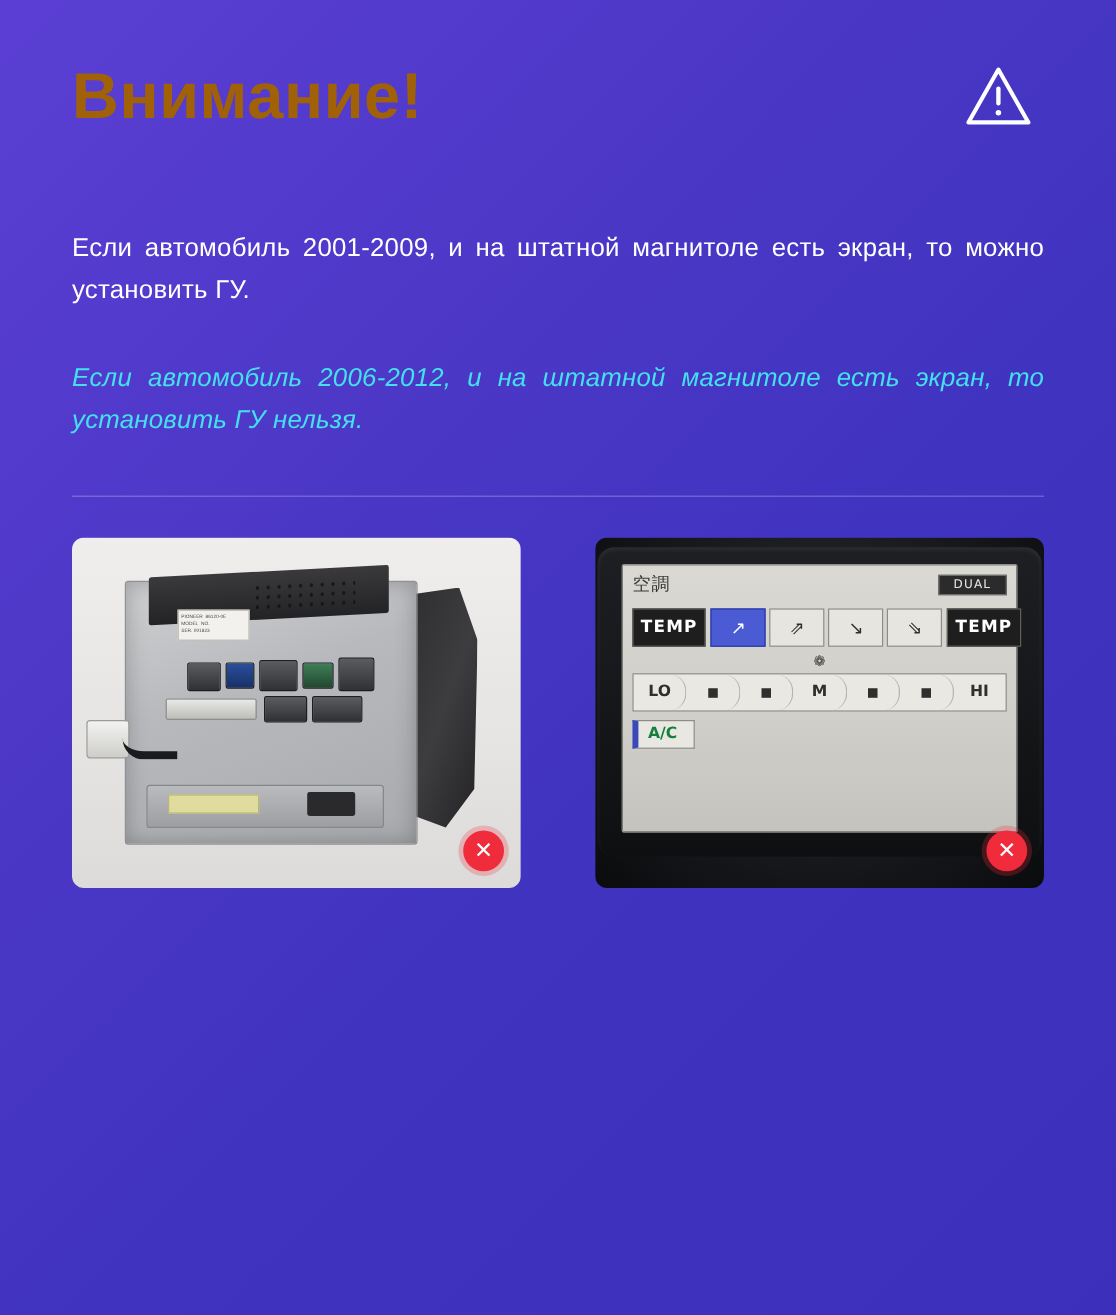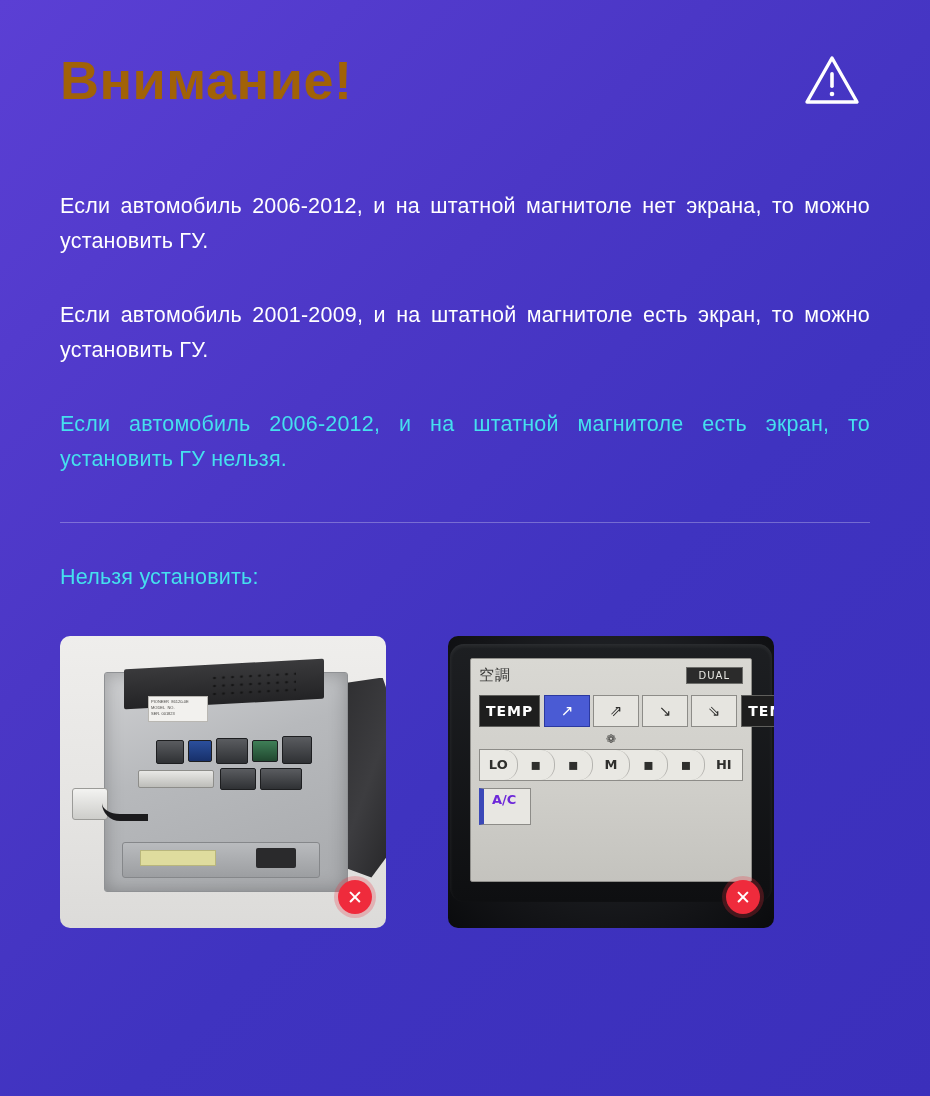--- a/index.html
+++ b/index.html
@@ -49,21 +49,21 @@
     margin-top: 80px;
   }
   .para {
     color: #ffffff;
     font-size: 21.5px;
     line-height: 1.65;
     text-align: justify;
     margin: 0 0 38px 0;
     letter-spacing: 0.2px;
   }
-  .para:last-child { margin-bottom: 0; }
+  .para:last-child { margin-bottom: 0; font-style: italic; }
   .para.accent {
     color: #45e0ee;
   }
 
   .divider {
     margin-top: 44px;
     height: 1px;
     background: rgba(255,255,255,0.28);
     width: 100%;
   }
@@ -76,26 +76,25 @@
   }
 
   
   .images {
     margin-top: 34px;
     display: flex;
     gap: 62px;
   }
   .photo {
     position: relative;
-    width: 326px;
+    width: 374px;
     height: 292px;
     border-radius: 10px;
     overflow: hidden;
     flex: none;
-    margin-top: 12px;
   }
   .badge-x {
     position: absolute;
     right: 14px;
     bottom: 14px;
     width: 34px;
     height: 34px;
     border-radius: 50%;
     background: #ef2b3c;
     color: #fff;
@@ -344,50 +343,48 @@
   .cp .row-bottom {
     margin-top: 7px;
     display: flex;
     align-items: center;
   }
   .cp .ac {
     background: #e8e7e2;
     border: 1px solid #8d8c88;
     border-left: 5px solid #3b49b8;
     font-size: 13px;
-    color: #6d28d9;
-    padding: 3px 14px 17px 8px;
+    color: #15803d;
+    padding: 3px 14px 4px 8px;
     font-weight: bold;
   }
 </style>
 </head>
 <body>
 
 <div class="page">
 
   <div class="header">
     <h1 class="title">Внимание!</h1>
     <span class="warn-icon">
       <svg viewBox="0 0 56 56" width="56" height="56" aria-hidden="true">
         <path d="M28 6 L53 50 L3 50 Z" fill="none" stroke="#ffffff" stroke-width="3.4" stroke-linejoin="round"></path>
         <rect x="26.2" y="20" width="3.6" height="16" rx="1.8" fill="#ffffff"></rect>
         <circle cx="28" cy="42" r="2.3" fill="#ffffff"></circle>
       </svg>
     </span>
   </div>
 
   <div class="body-block">
-    <p class="para">Если автомобиль 2006-2012, и на штатной магнитоле нет экрана, то можно установить ГУ.</p>
     <p class="para">Если автомобиль 2001-2009, и на штатной магнитоле есть экран, то можно установить ГУ.</p>
     <p class="para accent">Если автомобиль 2006-2012, и на штатной магнитоле есть экран, то установить ГУ нельзя.</p>
   </div>
 
   <div class="divider"></div>
 
-  <div class="subhead">Нельзя установить:</div>
 
   <div class="images">
 
     <div class="photo">
       <div class="hu">
         <div class="bracket"></div>
         <div class="chassis"></div>
         <div class="topplate"></div>
         <div class="vent"></div>
         <div class="label">PIONEER&nbsp;&nbsp;86120-0E<br>MODEL&nbsp;&nbsp;NO.<br>SER.&nbsp;001823</div>

